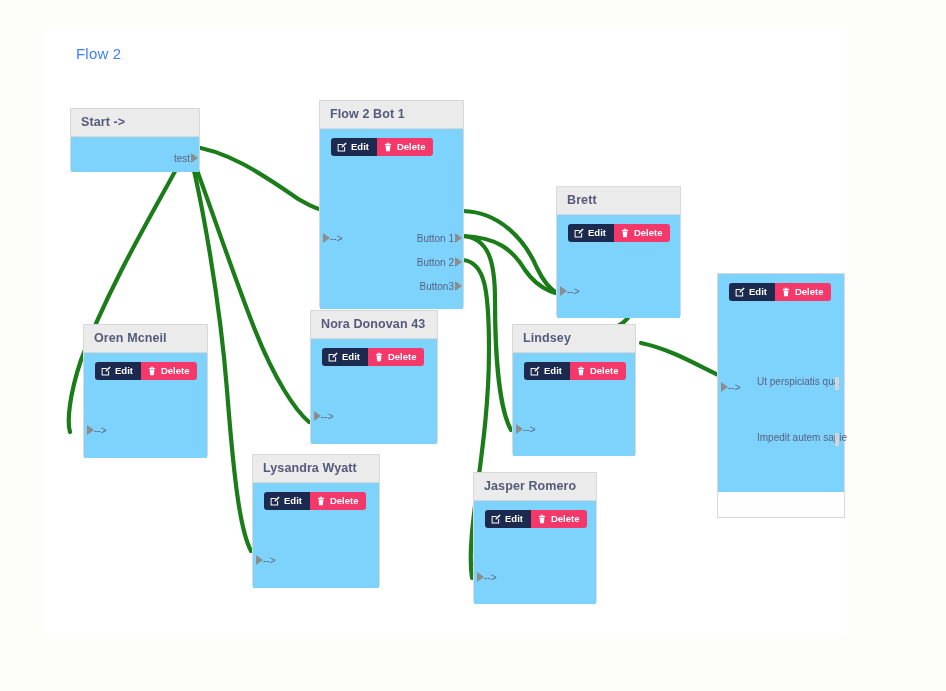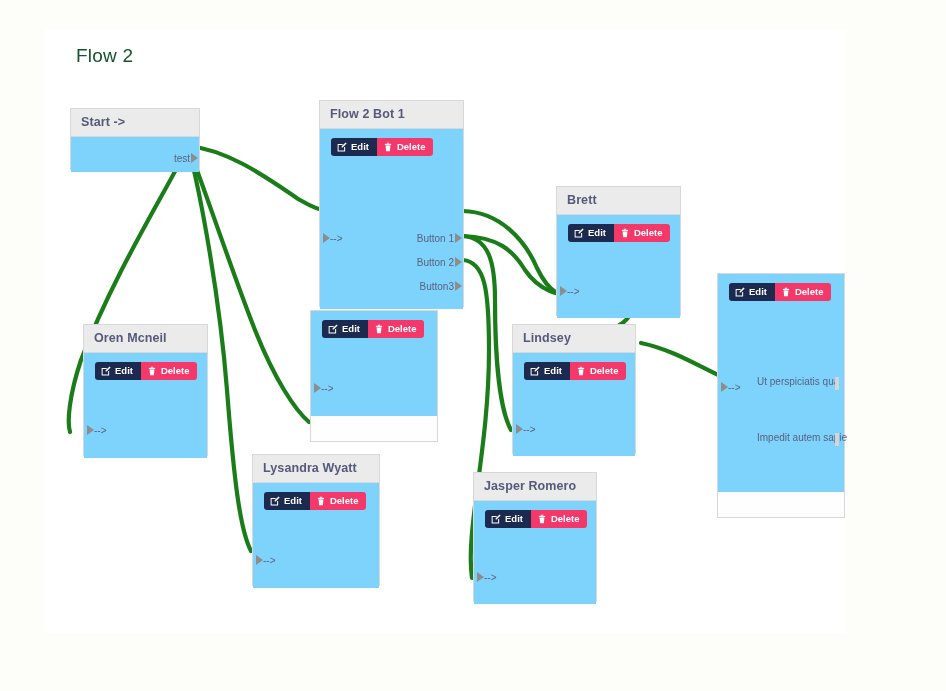--- a/index.html
+++ b/index.html
@@ -11,22 +11,22 @@
   }
   #canvas {
     position: absolute;
     left: 45px; top: 30px;
     width: 801px; height: 603px;
     background: #ffffff;
   }
   #flow-title {
     position: absolute;
     left: 31px; top: 15px;
-    font-size: 19px;
-    color: #14532d;
+    font-size: 15px;
+    color: #3b82f6;
     letter-spacing: .2px;
   }
   #links-layer {
     position: absolute; left: 0; top: 0;
     width: 801px; height: 603px;
     pointer-events: none;
   }
   .node {
     position: absolute;
     background: #fefefe;
@@ -201,20 +201,21 @@
         </span>
       </div>
       <div class="port-row port-in" style="top:72px;">
         <span class="port-marker inport"></span>
         <span>--&gt;</span>
       </div>
     </div>
   </div>
 
   <div class="node" style="left:265px; top:280px; width:128px; height:132px;">
+    <div class="node-header">Nora Donovan 43</div>
     <div class="node-body" style="height:105px;">
       <div class="btn-row">
         <span class="btn btn-edit">
           <svg width="10" height="10" viewBox="0 0 16 16">
             <path d="M1 3h8v1.6H2.6v9H11.4V8h1.6v7.2H1z" fill="#fff"></path>
             <path d="M13.8.6l1.6 1.6-6.4 6.4H7.4V6.9z" fill="#fff"></path>
           </svg>
           <span>Edit</span>
         </span>
         <span class="btn btn-delete">

